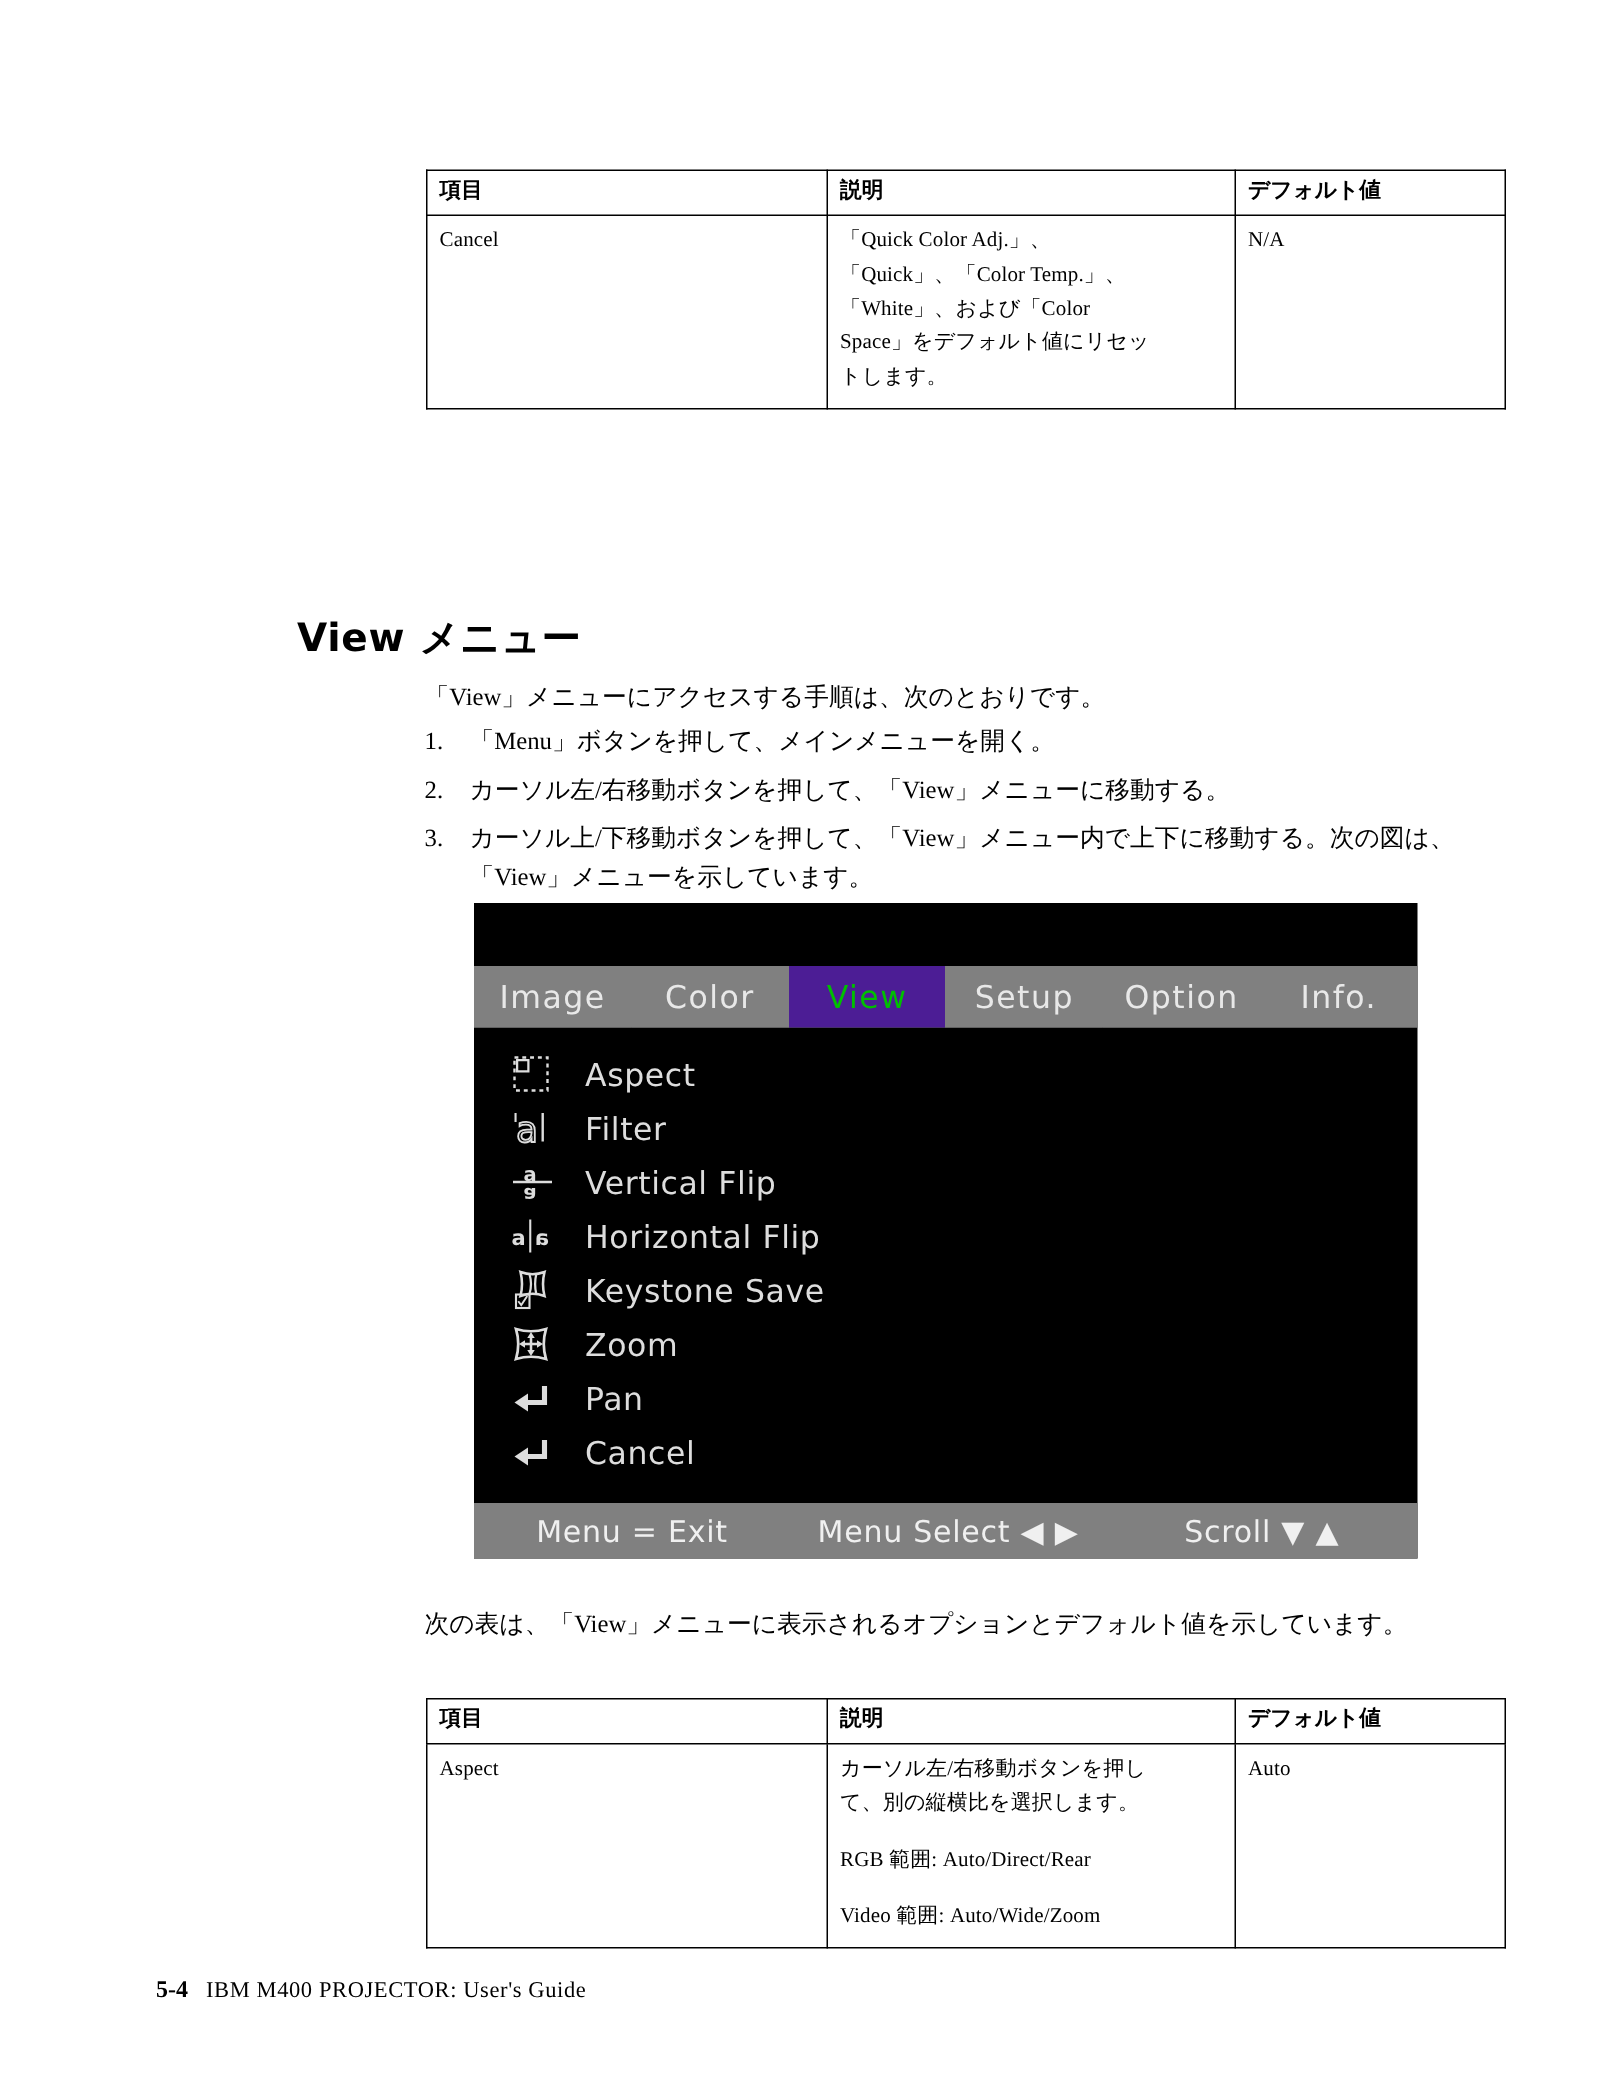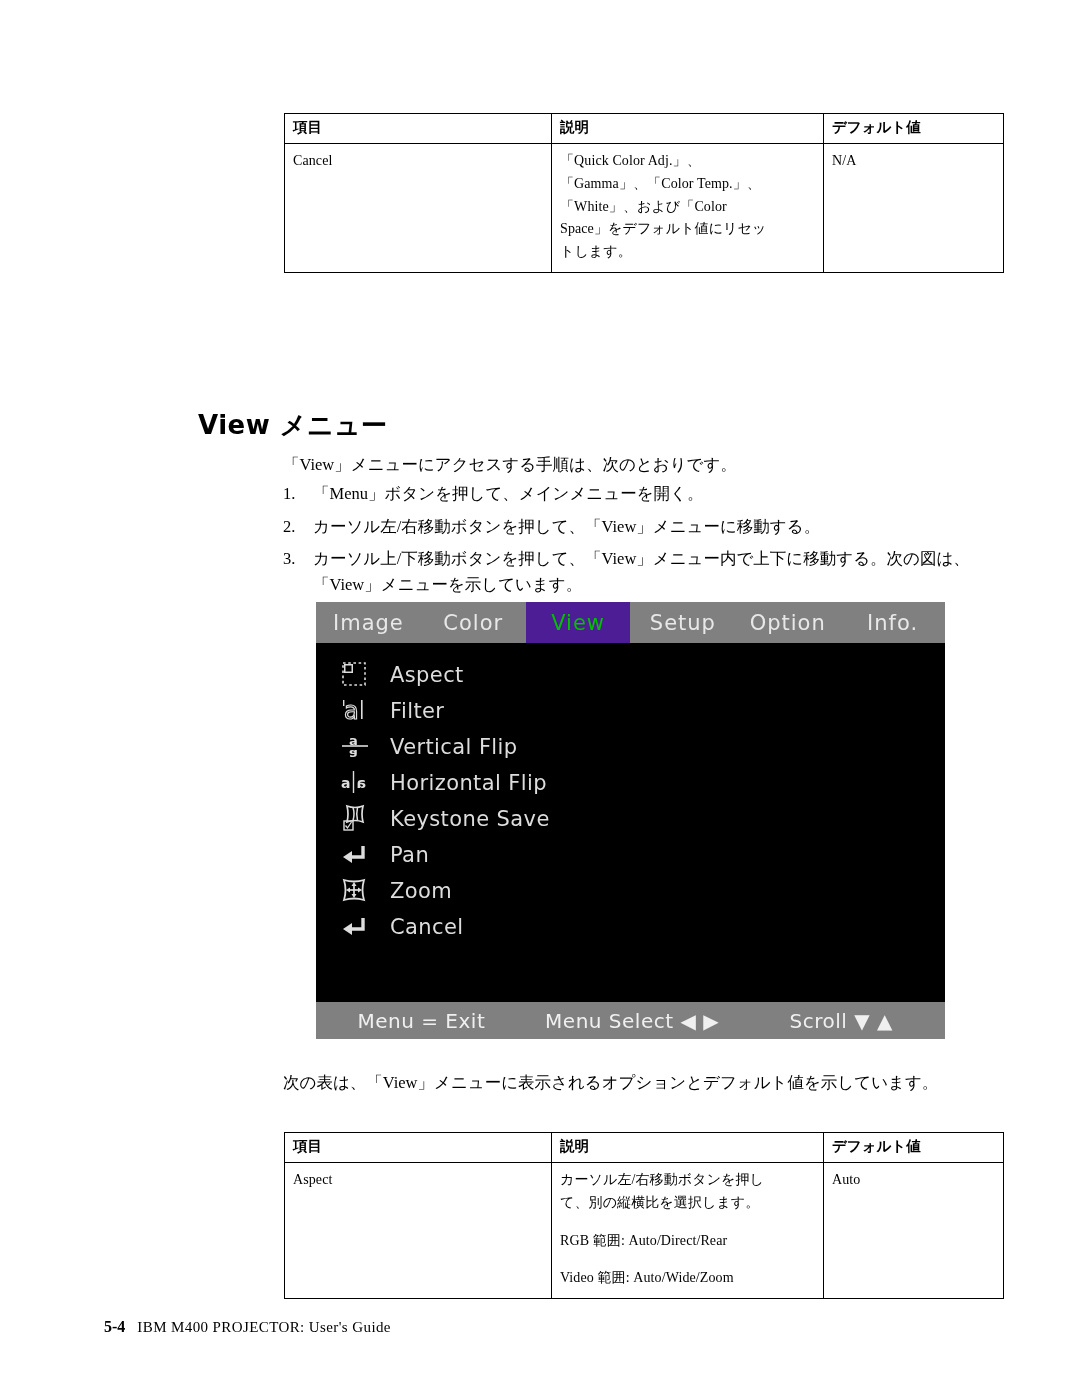--- a/index.html
+++ b/index.html
@@ -101,20 +101,21 @@
     width: 629px;
     height: 437px;
     background: #000000;
     font-family: "DejaVu Sans", sans-serif;
   }
   #osd-tabbar {
     display: flex;
     height: 41px;
     background: #808080;
     align-items: stretch;
+    margin-top: 42px;
   }
   .osd-tab {
     flex: 1 1 0;
     display: flex;
     align-items: center;
     justify-content: center;
     color: #e8e8e8;
     font-size: 21px;
     letter-spacing: 1px;
     background: #808080;
@@ -203,21 +204,21 @@
       <td class="col-item">項目</td>
       <td class="col-desc">説明</td>
       <td class="col-def">デフォルト値</td>
     </tr>
   </thead>
   <tbody>
     <tr>
       <td class="col-item cell-text">Cancel</td>
       <td class="col-desc cell-text">
         <div class="para">「Quick Color Adj.」、</div>
-        <div class="para">「Gamma」、「Color Temp.」、</div>
+        <div class="para">「Quick」、「Color Temp.」、</div>
         <div class="para">「White」、および「Color</div>
         <div class="para">Space」をデフォルト値にリセッ</div>
         <div class="para">トします。</div>
       </td>
       <td class="col-def cell-text">N/A</td>
     </tr>
   </tbody>
 </table>
 
 <div id="section-heading">View メニュー</div>
@@ -310,40 +311,40 @@
           <rect x="4" y="17" width="9" height="9" fill="none" stroke="#dddddd" stroke-width="1.4"></rect>
           <path d="M5.5 21.5 L7.5 24 L11.5 18" fill="none" stroke="#dddddd" stroke-width="1.3"></path>
         </svg>
       </span>
       <span class="osd-label">Keystone Save</span>
     </div>
 
     <div class="osd-item">
       <span class="osd-icon">
         <svg width="30" height="28" viewBox="0 0 30 28">
-          <path d="M23 6 L23 17 L10 17" fill="none" stroke="#dddddd" stroke-width="3.4"></path>
-          <polygon points="3,17 12,11 12,23" fill="#dddddd"></polygon>
-        </svg>
-      </span>
-      <span class="osd-label">Pan</span>
-    </div>
-
-    <div class="osd-item">
-      <span class="osd-icon">
-        <svg width="30" height="28" viewBox="0 0 30 28">
           <path d="M4 4 Q14 7 24 4 Q21 14 24 24 Q14 21 4 24 Q7 14 4 4 Z" fill="none" stroke="#dddddd" stroke-width="1.8"></path>
           <line x1="8" y1="14" x2="20" y2="14" stroke="#dddddd" stroke-width="1.7"></line>
           <line x1="14" y1="8" x2="14" y2="20" stroke="#dddddd" stroke-width="1.7"></line>
           <polygon points="6,14 10,11.5 10,16.5" fill="#dddddd"></polygon>
           <polygon points="22,14 18,11.5 18,16.5" fill="#dddddd"></polygon>
           <polygon points="14,6 11.5,10 16.5,10" fill="#dddddd"></polygon>
           <polygon points="14,22 11.5,18 16.5,18" fill="#dddddd"></polygon>
         </svg>
       </span>
       <span class="osd-label">Zoom</span>
+    </div>
+
+    <div class="osd-item">
+      <span class="osd-icon">
+        <svg width="30" height="28" viewBox="0 0 30 28">
+          <path d="M23 6 L23 17 L10 17" fill="none" stroke="#dddddd" stroke-width="3.4"></path>
+          <polygon points="3,17 12,11 12,23" fill="#dddddd"></polygon>
+        </svg>
+      </span>
+      <span class="osd-label">Pan</span>
     </div>
 
     <div class="osd-item">
       <span class="osd-icon">
         <svg width="30" height="28" viewBox="0 0 30 28">
           <path d="M23 6 L23 17 L10 17" fill="none" stroke="#dddddd" stroke-width="3.4"></path>
           <polygon points="3,17 12,11 12,23" fill="#dddddd"></polygon>
         </svg>
       </span>
       <span class="osd-label">Cancel</span>

